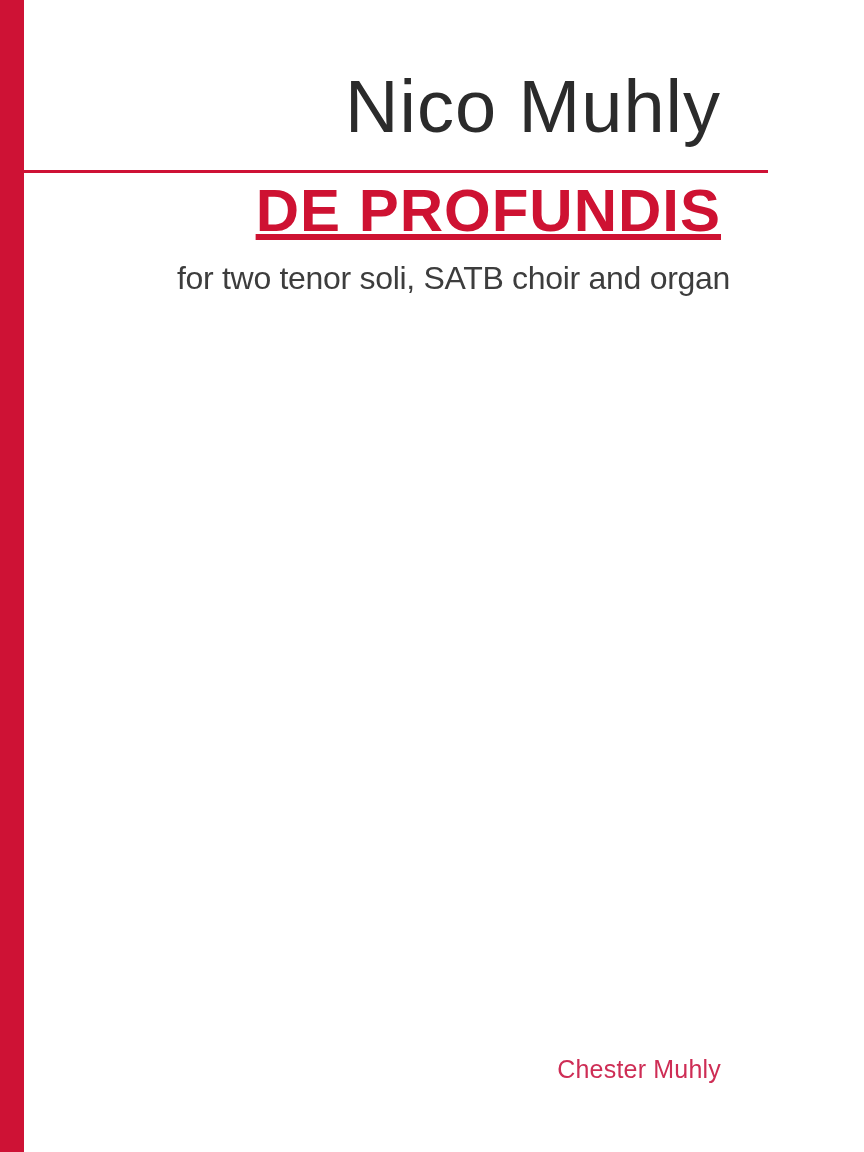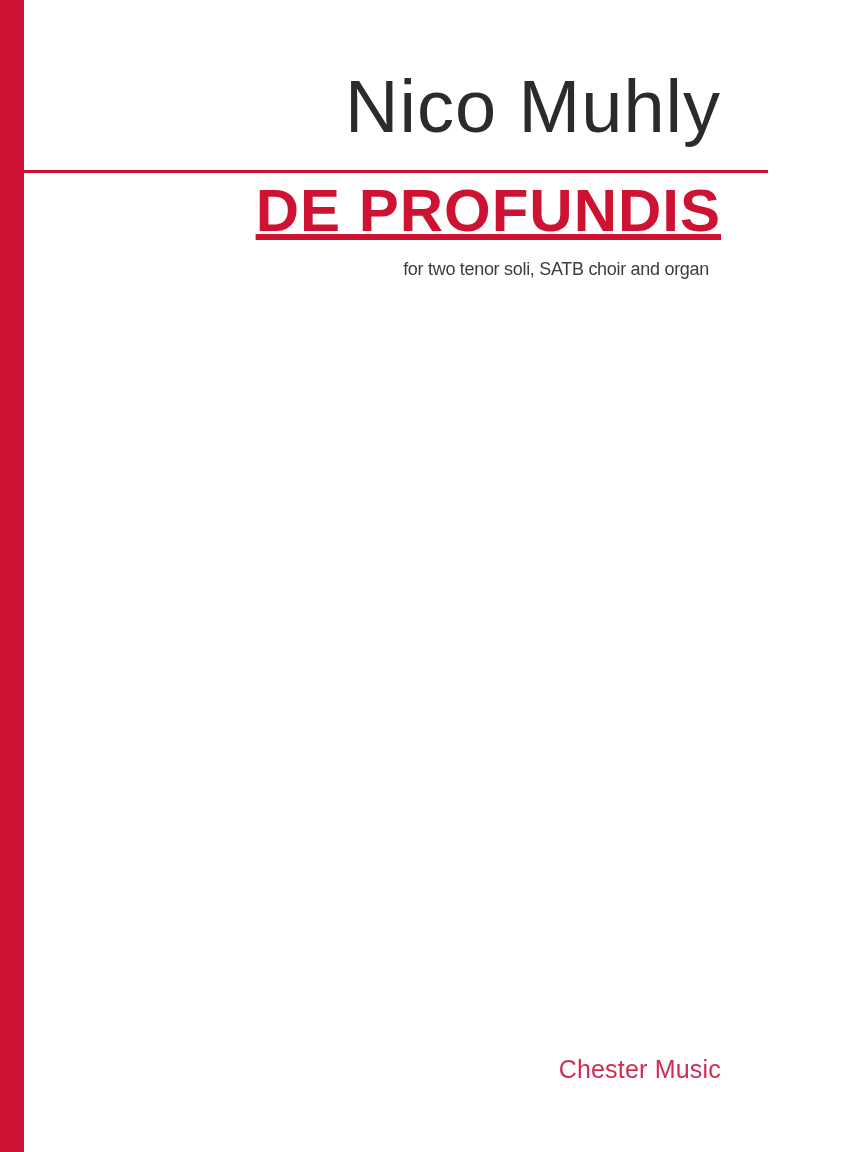--- a/index.html
+++ b/index.html
@@ -57,22 +57,22 @@
     line-height: 1.2;
     font-weight: 700;
     letter-spacing: 1px;
     color: var(--title-red);
     white-space: nowrap;
     text-decoration: underline;
   }
   .work-subtitle {
     position: absolute;
     top: 259px;
-    right: 59px;
-    font-size: 18px;
+    right: 38px;
+    font-size: 32px;
     line-height: 1.2;
     font-weight: 300;
     letter-spacing: -0.3px;
     color: var(--subtitle-ink);
     white-space: nowrap;
   }
   .publisher-imprint {
     position: absolute;
     top: 1054px;
     right: 47px;
@@ -91,14 +91,14 @@
   <div class="accent-stripe"></div>
 
   <div class="composer-name">Nico Muhly</div>
 
   <div class="divider-rule"></div>
 
   <div class="work-title">DE PROFUNDIS</div>
 
   <div class="work-subtitle">for two tenor soli, SATB choir and organ</div>
 
-  <div class="publisher-imprint">Chester Music</div>
+  <div class="publisher-imprint">Chester Muhly</div>
 </div>
 
 </body></html>

